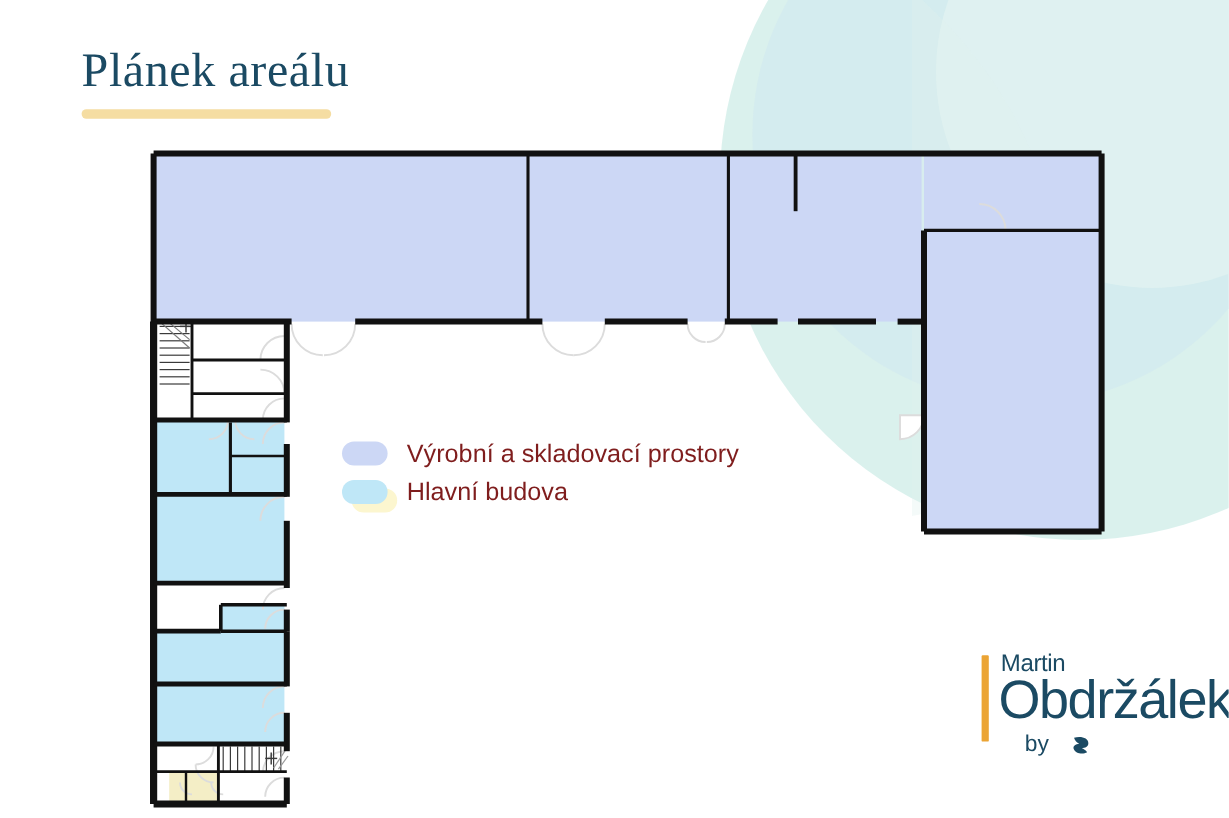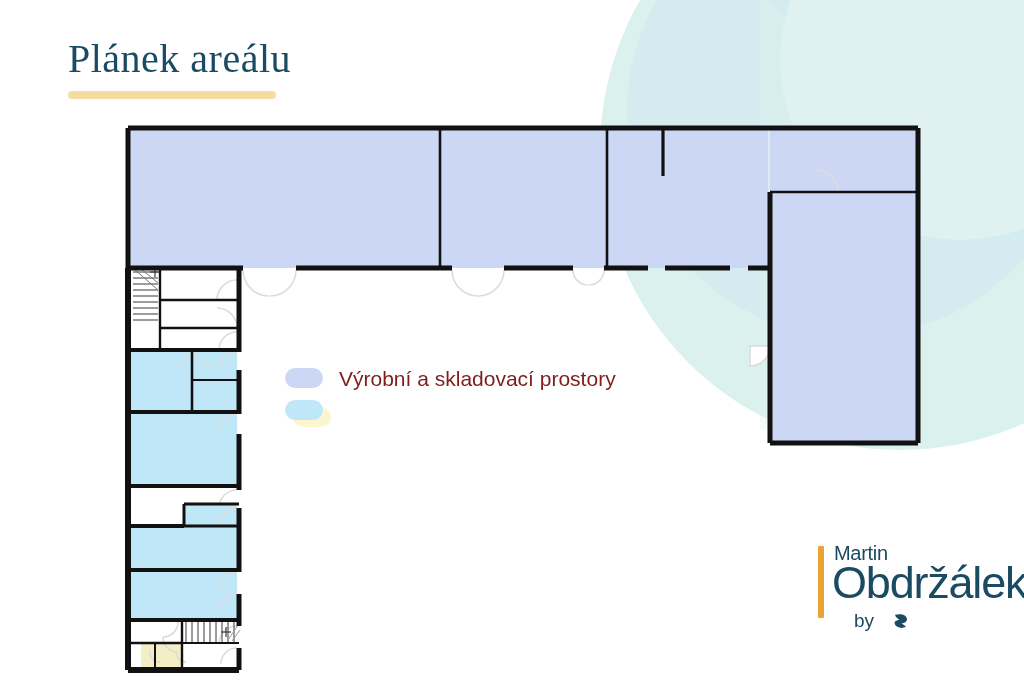--- a/index.html
+++ b/index.html
@@ -249,20 +249,21 @@
         <span class="swatch swatch-top" style="background:#ccd7f5"></span>
       </span>
       <span class="legend-label">Výrobní a skladovací prostory</span>
     </div>
 
     <div class="legend-row">
       <span class="sw-wrap">
         <span class="swatch-shadow"></span>
         <span class="swatch swatch-top" style="background:#bfe7f7"></span>
       </span>
+      <span class="legend-label">Hlavní budova</span>
     </div>
 
   </div>
 
   <div id="logo">
     <div id="logo-bar"></div>
     <div id="logo-martin">Martin</div>
     <div id="logo-name">Obdržálek</div>
     <div id="logo-by-row">
       <span id="logo-by">by</span>

